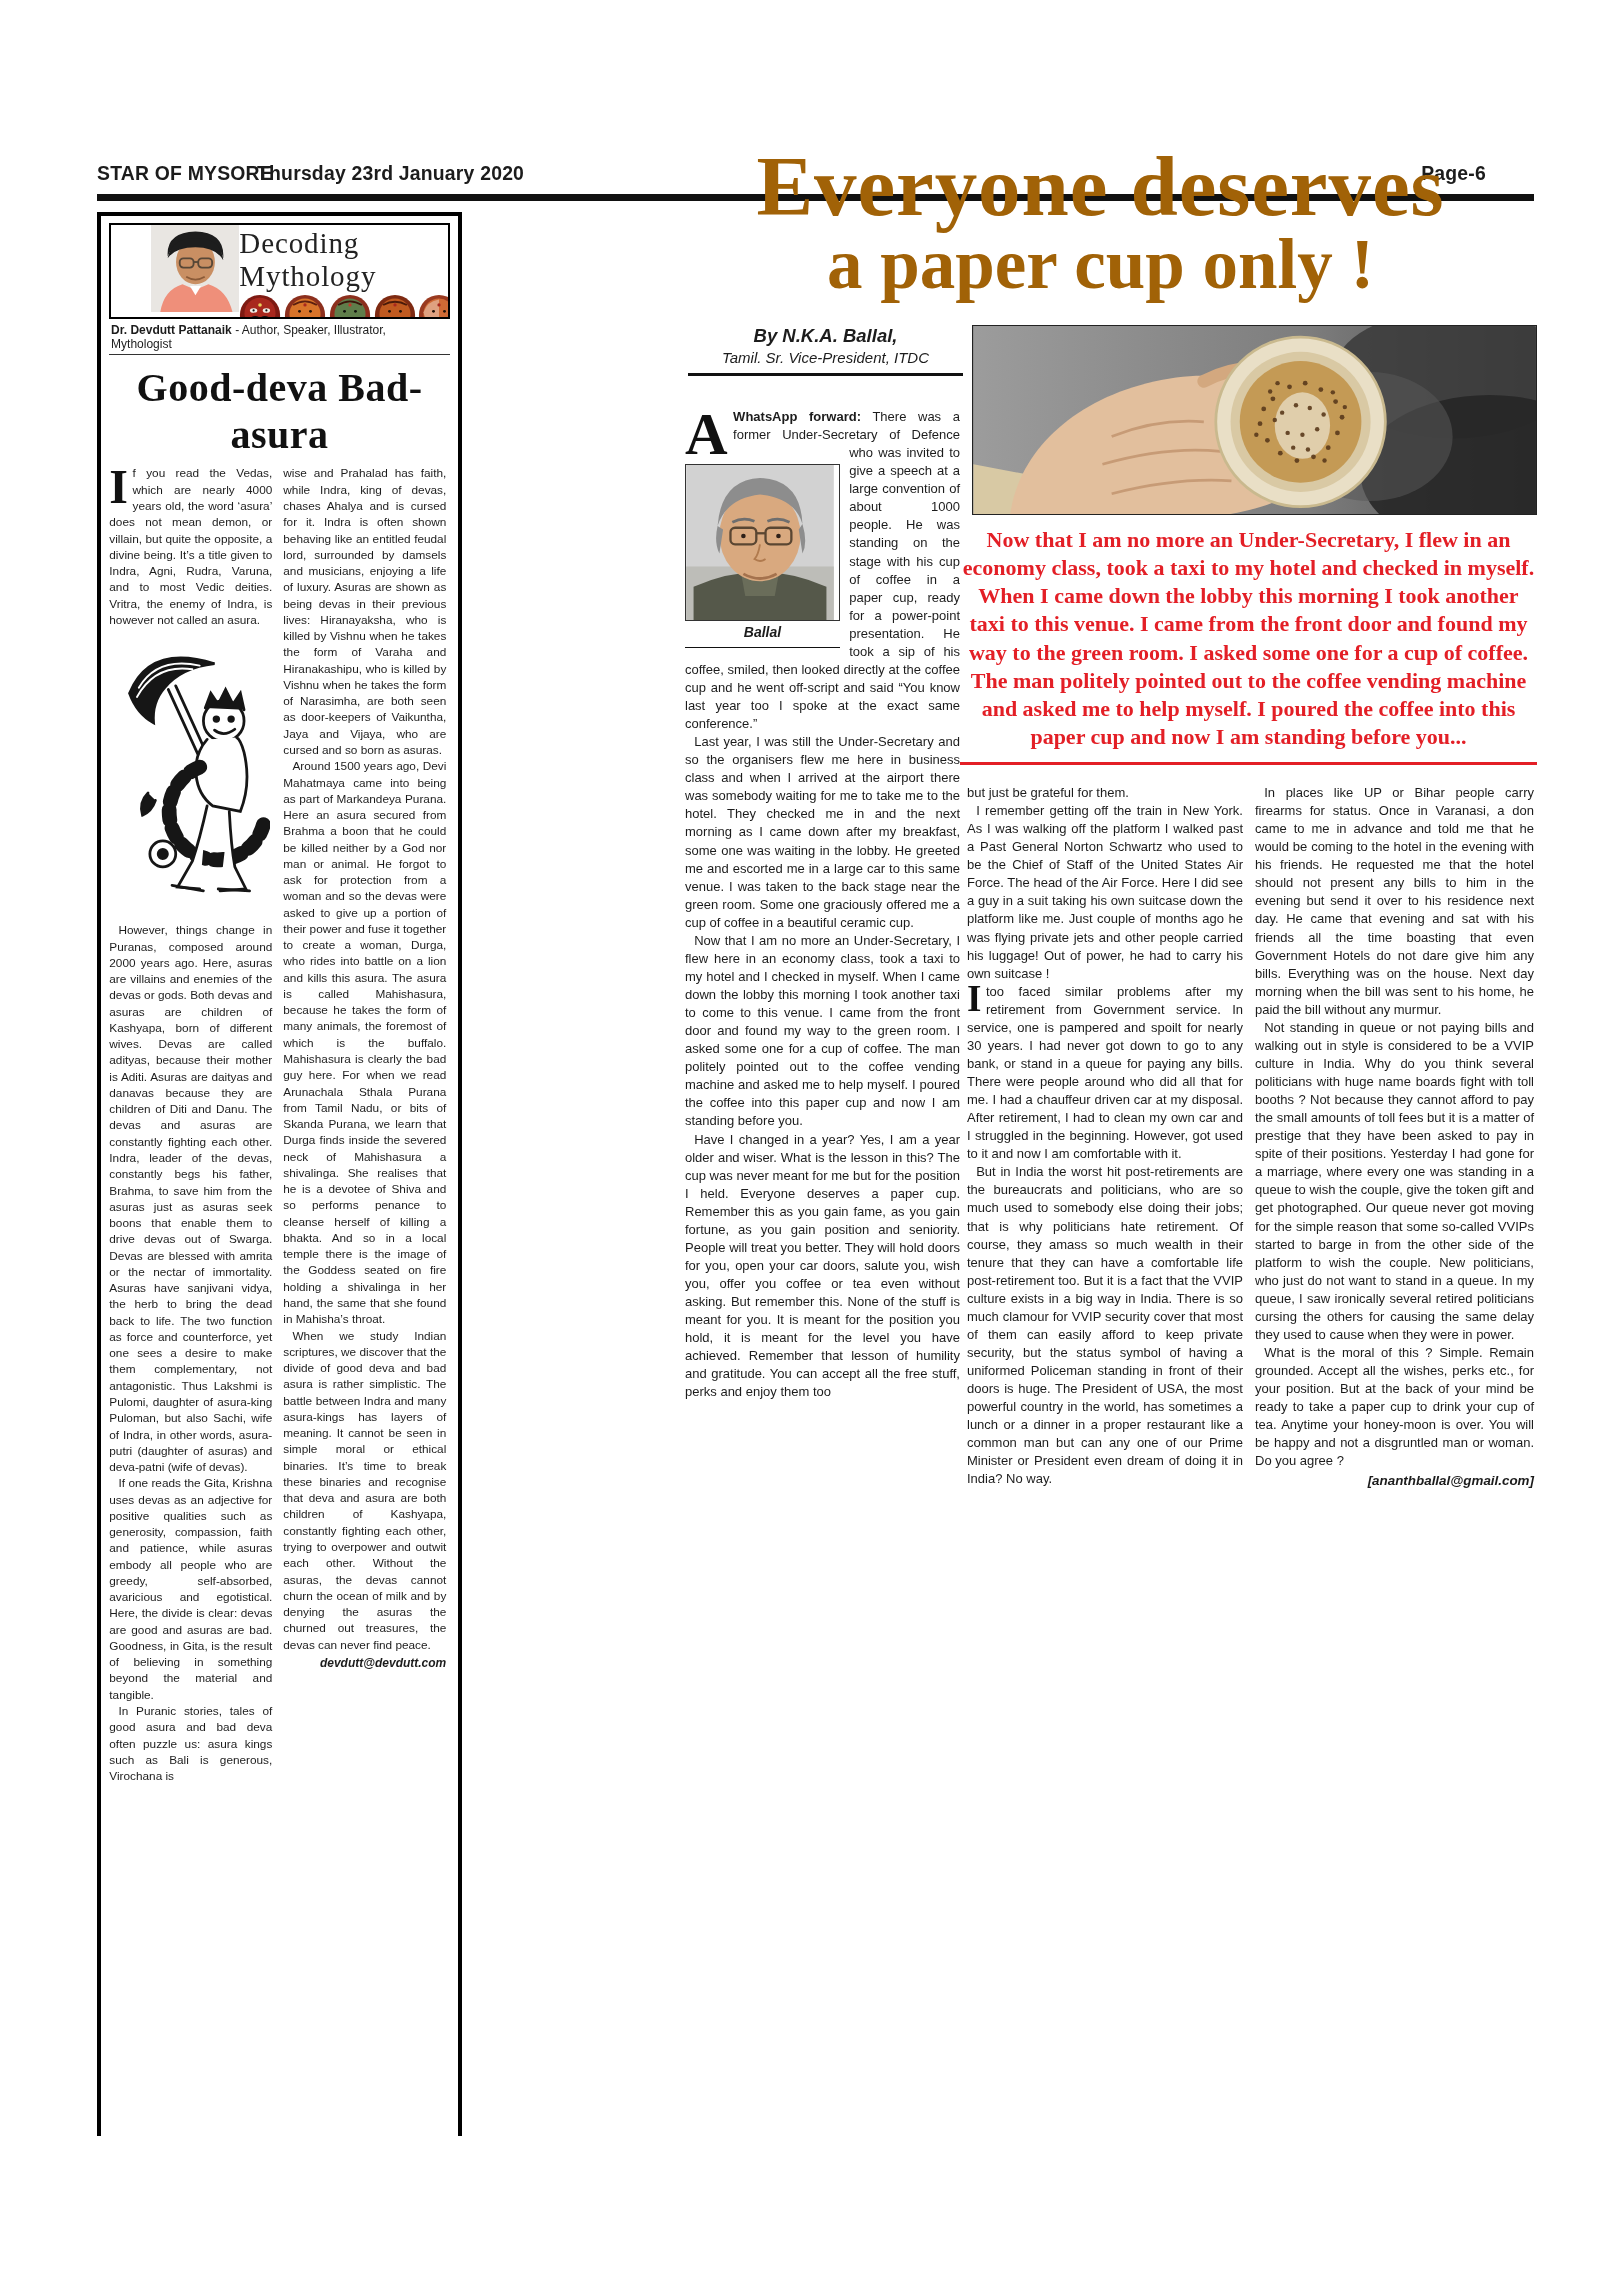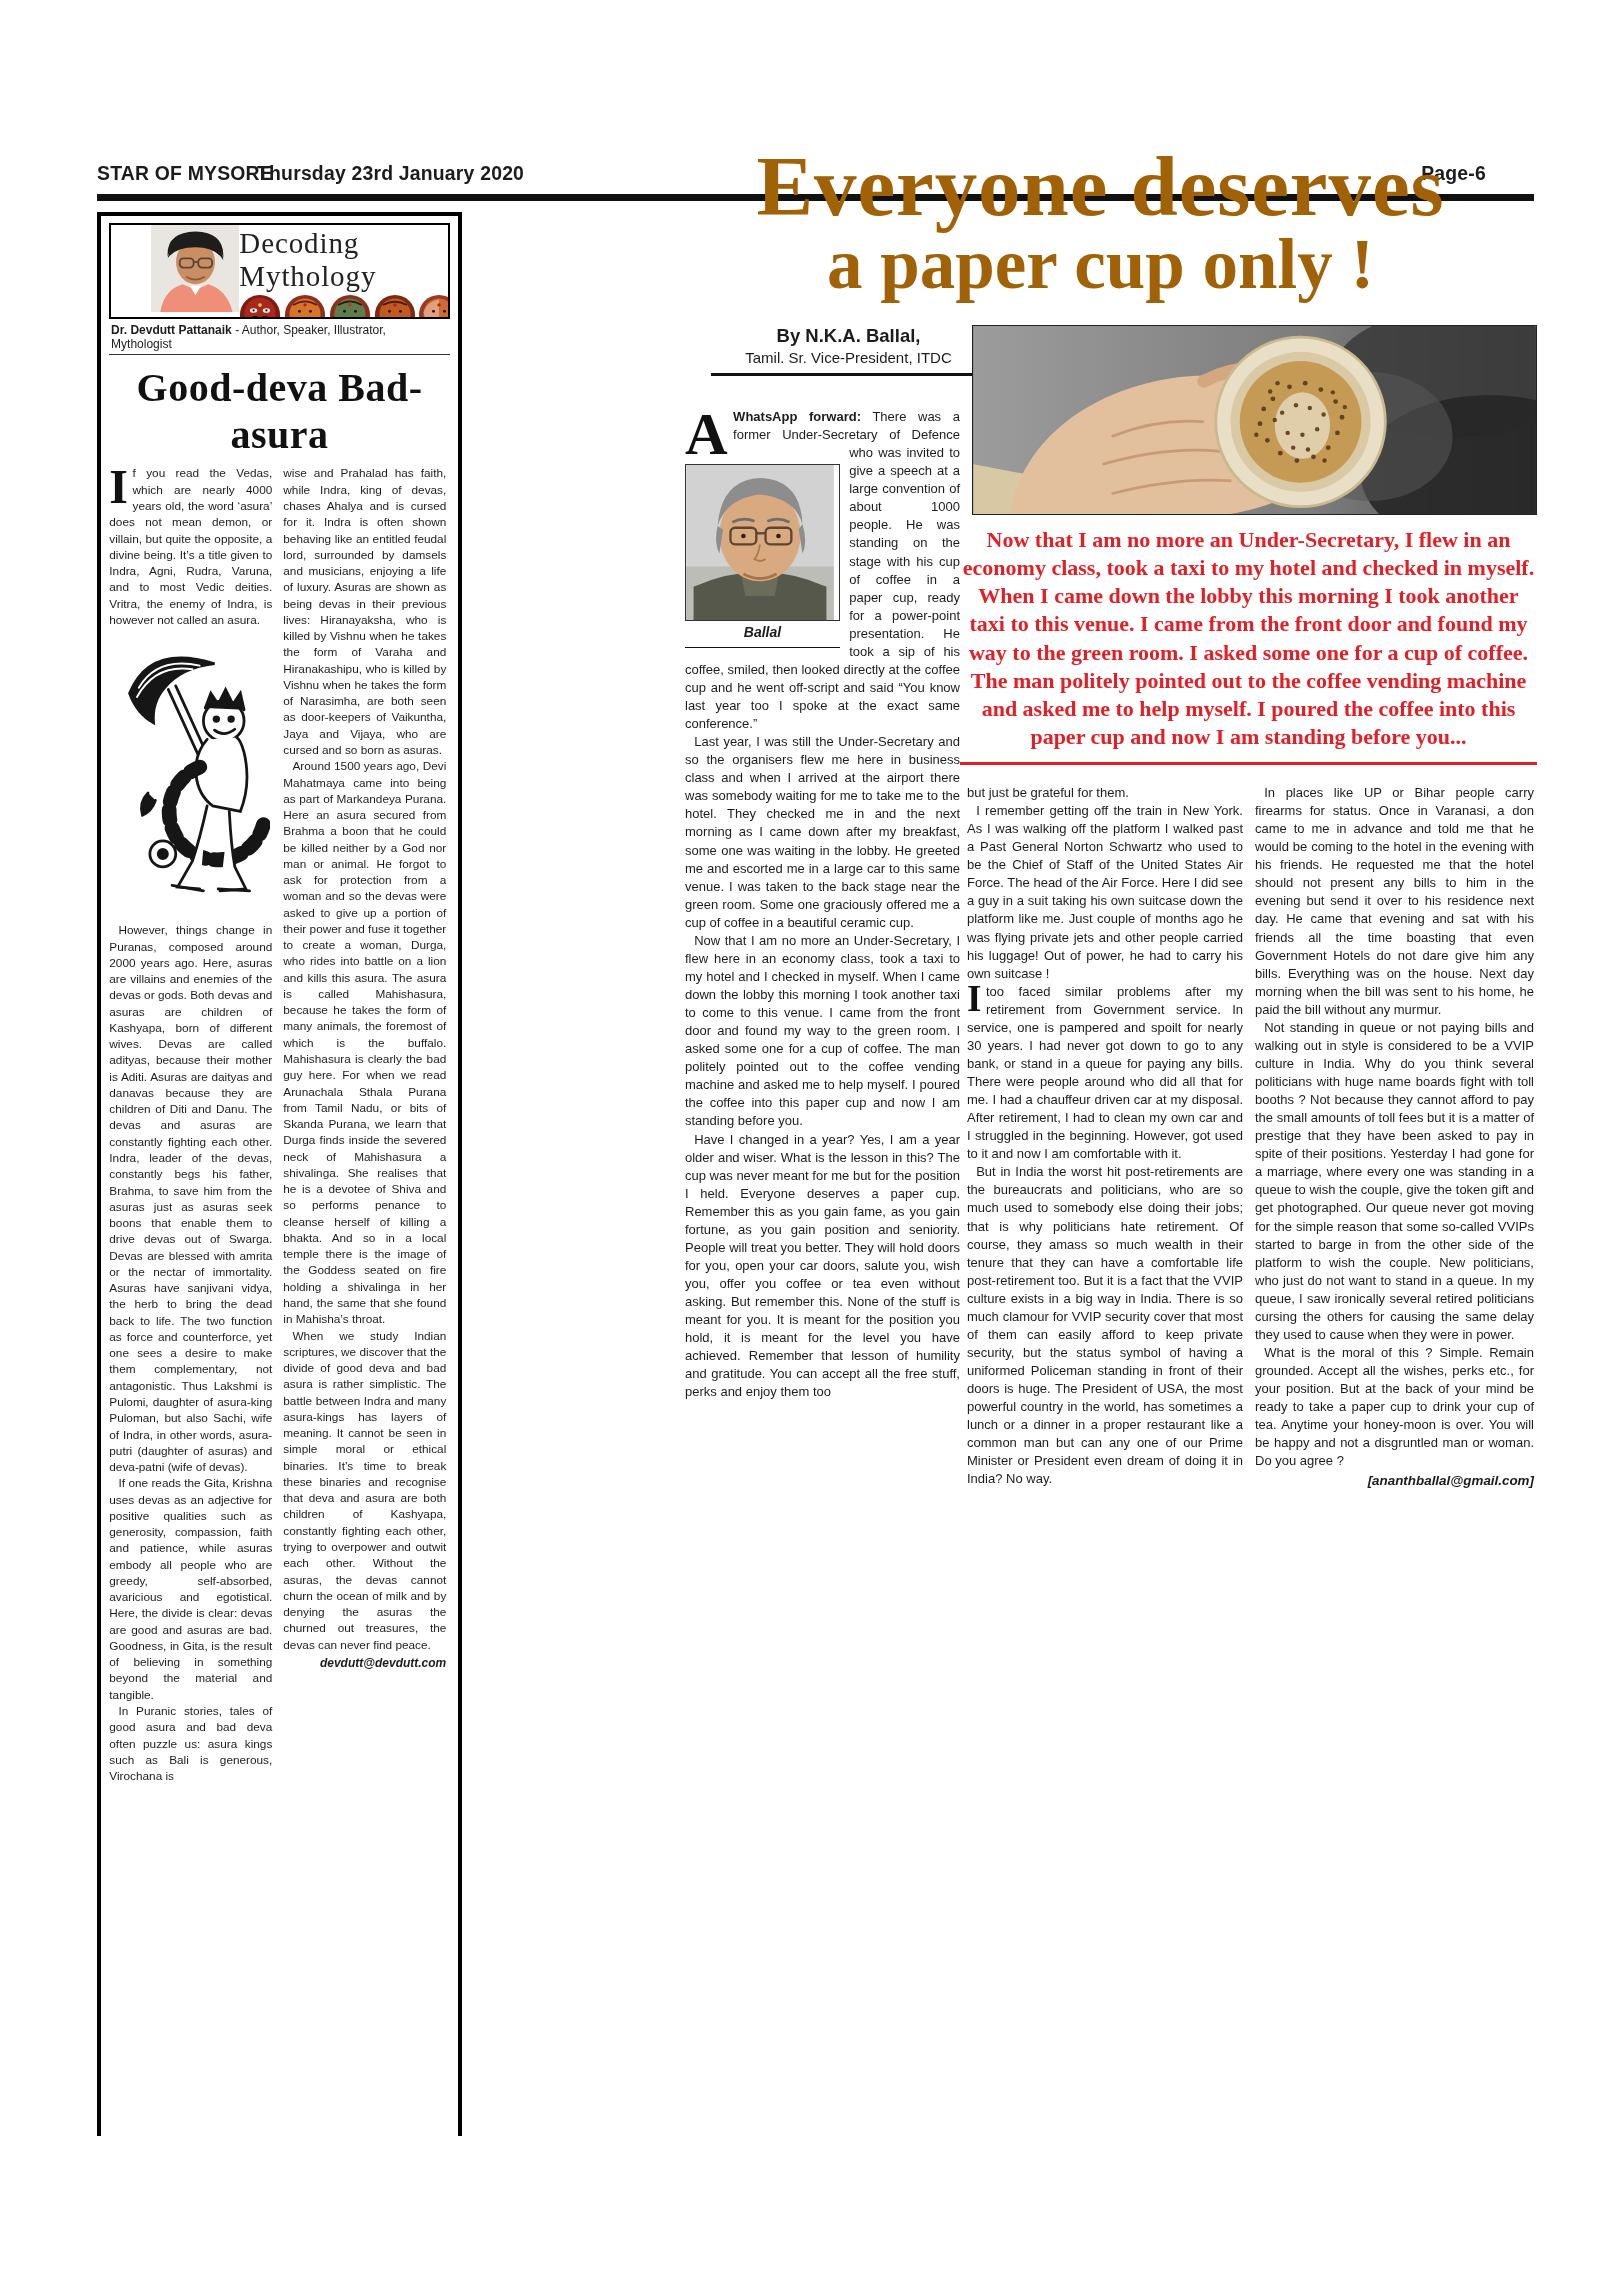--- a/index.html
+++ b/index.html
@@ -188,21 +188,21 @@
         <div class="sig">devdutt@devdutt.com</div>
       </div>
     </div>
   </div>
 
   <div class="abs a2-head" style="left:661px;top:144px;width:879px;">
     <div class="l1">Everyone deserves</div>
     <div class="l2">a paper cup only !</div>
   </div>
 
-  <div class="abs byline" style="left:711px;top:325px;width:275px;">
+  <div class="abs byline" style="left:688px;top:325px;width:275px;font-style:italic;">
     <div class="b1">By N.K.A. Ballal,</div>
     <div class="b2">Tamil. Sr. Vice-President, ITDC</div>
     <div class="byline-rule"></div>
   </div>
 
   <div id="coffee" class="abs" style="left:972px;top:325px;width:563px;height:188px;">
     <svg width="563" height="188" viewBox="0 0 610 204">
       <defs>
         <linearGradient id="gbg" x1="0" y1="0" x2="1" y2="0">
           <stop offset="0" stop-color="#9c9c9c"></stop>

